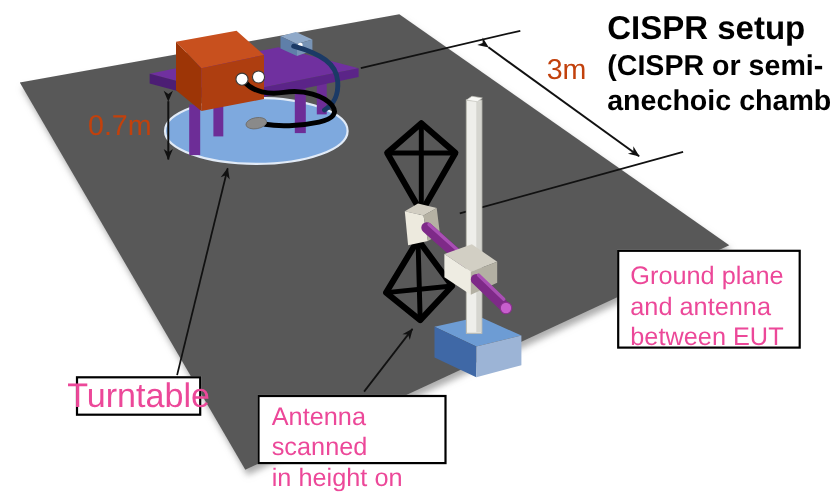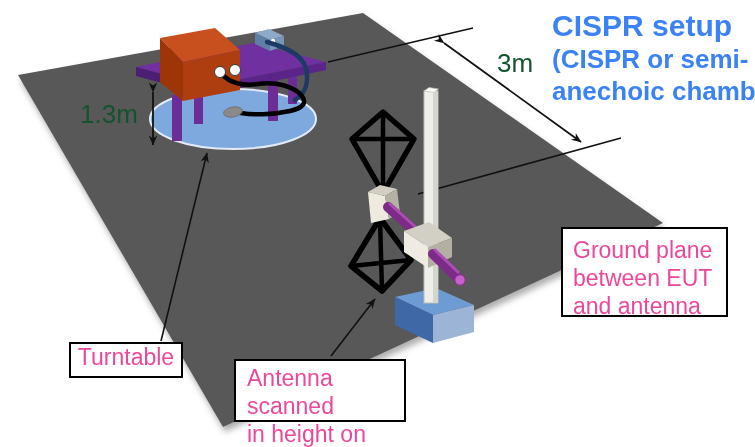--- a/index.html
+++ b/index.html
@@ -7,35 +7,35 @@
     position:relative;width:755px;height:447px;background:#ffffff;overflow:hidden;
     font-family:"Liberation Sans","DejaVu Sans",sans-serif;
   }
   #diagram-svg{position:absolute;left:0;top:0;}
   .callout{
     position:absolute;background:#ffffff;border:2px solid #000000;
     color:#ec4899;box-sizing:border-box;
   }
   .callout-turntable{
     left:69px;top:342px;width:114px;height:36px;
-    display:flex;justify-content:center;
-    font-size:23px;
+    display:flex;align-items:center;justify-content:center;
+    font-size:31px;
   }
   .callout-antenna{
     left:234px;top:359px;width:172px;height:63px;
     padding:3px 4px 3px 11px;font-size:23px;line-height:28px;
   }
   .callout-ground{
     left:561px;top:227px;width:167px;height:90px;
     padding:7px 4px 4px 10px;font-size:23px;line-height:28px;
   }
-  .dim-label{position:absolute;color:#14532d;font-size:26px;}
+  .dim-label{position:absolute;color:#c2410c;font-size:26px;}
   .dim-08{left:80px;top:99px;}
   .dim-3m{left:497px;top:48px;}
-  .title-block{position:absolute;left:552px;top:9px;width:203px;color:#3b82f6;}
+  .title-block{position:absolute;left:552px;top:9px;width:203px;color:#000000;}
   .title-main{font-size:30px;font-weight:bold;line-height:34px;white-space:nowrap;}
   .title-sub{font-size:26px;font-weight:bold;line-height:32px;white-space:nowrap;}
 </style>
 </head>
 <body>
 
 <div id="stage">
 
   <svg id="diagram-svg" width="755" height="447" viewBox="0 0 755 447">
     <defs>
@@ -141,31 +141,31 @@
       <circle cx="460" cy="280" r="5.2" fill="#c75fcd" stroke="#8b3090" stroke-width="1"></circle>
     </g>
   </svg>
 
   <div class="title-block">
     <div class="title-main">CISPR setup</div>
     <div class="title-sub">(CISPR or semi-</div>
     <div class="title-sub">anechoic chamber)</div>
   </div>
 
-  <div class="dim-label dim-08">1.3m</div>
+  <div class="dim-label dim-08">0.7m</div>
   <div class="dim-label dim-3m">3m</div>
 
   <div class="callout callout-turntable">
     <span>Turntable</span>
   </div>
 
   <div class="callout callout-antenna">
     <div>Antenna scanned</div>
     <div>in height on mast</div>
   </div>
 
   <div class="callout callout-ground">
     <div>Ground plane</div>
+    <div>and antenna</div>
     <div>between EUT</div>
-    <div>and antenna</div>
   </div>
 
 </div>
 
 </body></html>

